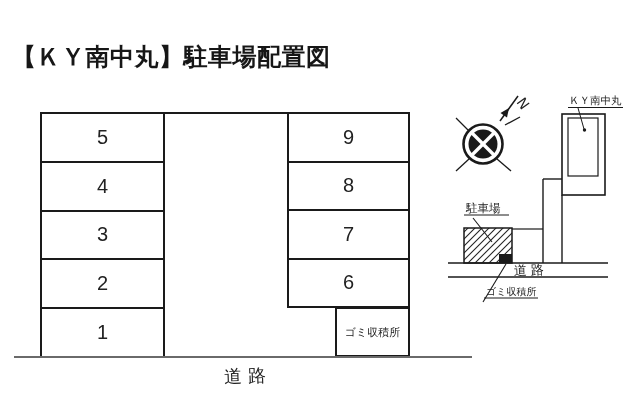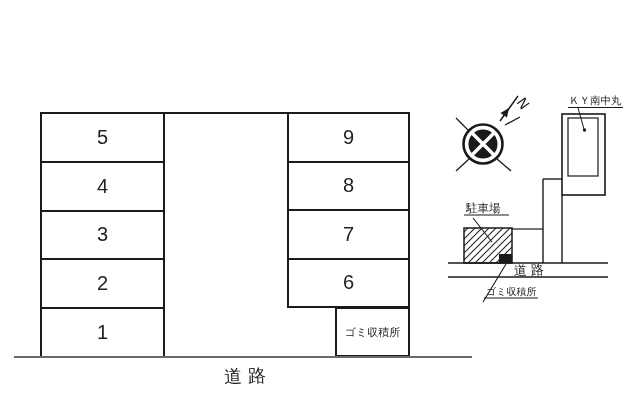--- a/index.html
+++ b/index.html
@@ -38,20 +38,21 @@
   }
   
   .minimap{position:absolute;left:430px;top:70px;width:200px;height:240px;}
   .minimap text{font-family:"DejaVu Sans",sans-serif;fill:#222;}
 </style>
 </head>
 <body>
 
 <div class="page">
 
+  <div class="title">【ＫＹ南中丸】駐車場配置図</div>
 
   <div class="topline"></div>
 
   <div class="col col-left">
     <div class="cell">5</div>
     <div class="cell">4</div>
     <div class="cell">3</div>
     <div class="cell">2</div>
     <div class="cell">1</div>
   </div>

